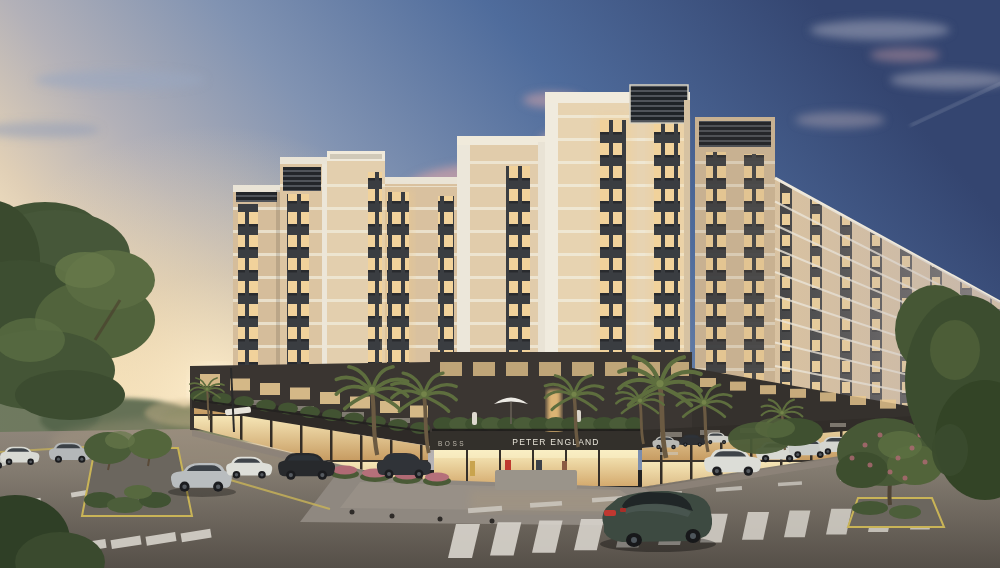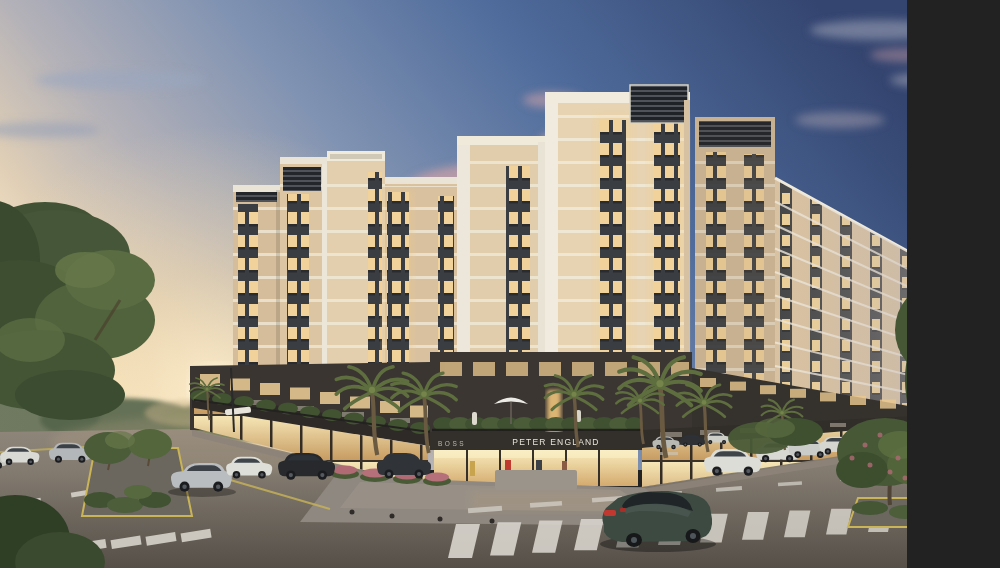--- a/index.html
+++ b/index.html
@@ -1,16 +1,16 @@
 <!DOCTYPE html>
 <html><head>
 <meta charset="utf-8">
 <style>
   html,body{margin:0;padding:0;background:#222;}
-  .stage{width:907px;height:568px;position:relative;overflow:hidden;font-family:"Liberation Sans",sans-serif;}
+  .stage{width:1000px;height:568px;position:relative;overflow:hidden;font-family:"Liberation Sans",sans-serif;}
   svg{display:block;}
   text{font-family:"Liberation Sans",sans-serif;}
 </style>
 </head>
 <body>
 
 <div class="stage">
 <svg viewBox="0 0 1000 568" width="1000" height="568">
   <defs>
     <linearGradient id="gSky" gradientUnits="userSpaceOnUse" x1="780" y1="-40" x2="180" y2="470">

